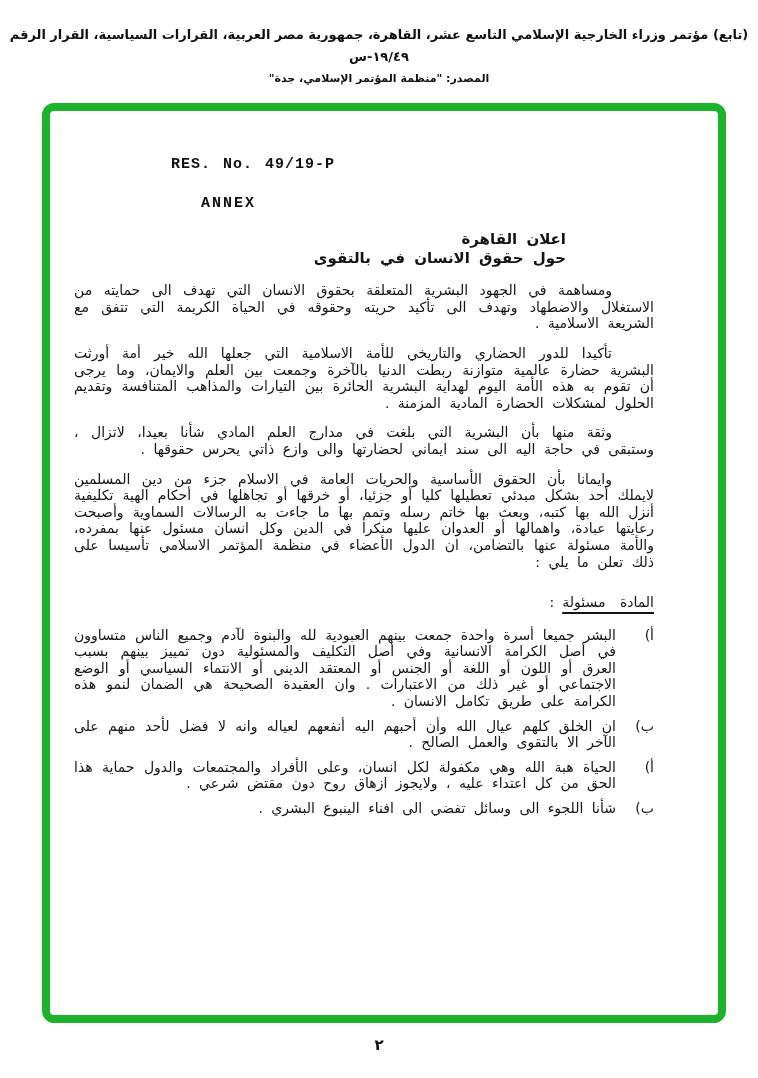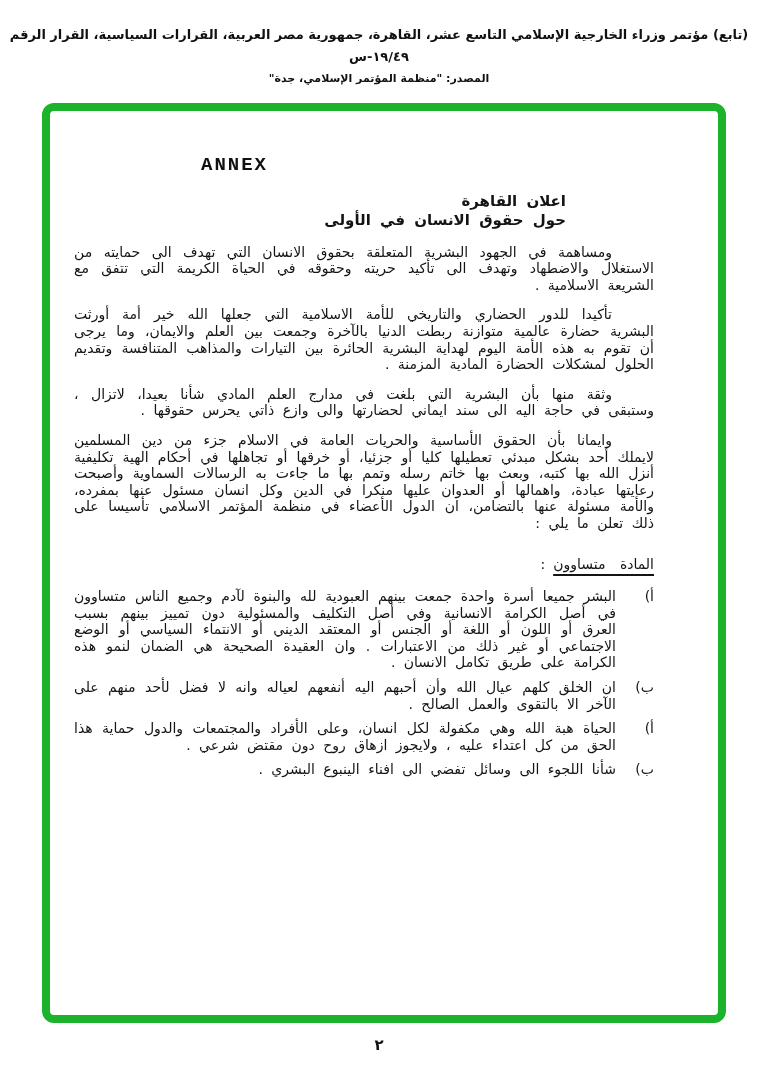--- a/index.html
+++ b/index.html
@@ -22,21 +22,21 @@
     direction: rtl;
     padding: 46px 64px 10px 24px;
     font-size: 14px; line-height: 16.6px;
     letter-spacing: 1.6px; word-spacing: 4px;
     color: #141414;
   }
 
   
   .latin { direction: ltr; text-align: left; font-family: "Liberation Mono", "DejaVu Sans Mono", monospace; letter-spacing: 1px; word-spacing: 2px; color: #111; }
   .res   { font-size: 15px; font-weight: bold; margin: 0 0 22px 0; padding-left: 97px; }
-  .annex { font-size: 19px; font-weight: bold; margin: 0 0 18px 0; padding-left: 127px; letter-spacing: 2px; }
+  .annex { font-size: 15px; font-weight: bold; margin: 0 0 18px 0; padding-left: 127px; letter-spacing: 2px; }
 
   
   .title-block { width: fit-content; margin: 0 88px 14px 0; text-align: right; }
   .title-block div {
     font-size: 15px; font-weight: bold; line-height: 19px;
     text-underline-offset: 4px; text-decoration-thickness: 1.5px;
   }
 
   
   .para { text-align: justify; text-indent: 42px; margin: 0 0 13px 0; }
@@ -62,34 +62,35 @@
 <div class="page">
 
   <div class="doc-header">
     <div class="h1">(تابع) مؤتمر وزراء الخارجية الإسلامي التاسع عشر، القاهرة، جمهورية مصر العربية، القرارات السياسية، القرار الرقم ١٩/٤٩-س</div>
     <div class="h2">المصدر:  "منظمة المؤتمر الإسلامي، جدة"</div>
   </div>
 
   <div class="green-box">
     <div class="content">
 
+      <div class="latin res">RES. No. 49/19-P</div>
       <div class="latin annex">ANNEX</div>
 
       <div class="title-block">
         <div>اعلان القاهرة</div>
-        <div>حول حقوق الانسان في الأولى</div>
+        <div>حول حقوق الانسان في بالتقوى</div>
       </div>
 
       <p class="para">ومساهمة في الجهود البشرية المتعلقة بحقوق الانسان التي تهدف الى حمايته من الاستغلال والاضطهاد وتهدف الى تأكيد حريته وحقوقه في الحياة الكريمة التي تتفق مع الشريعة الاسلامية .</p>
       <p class="para">تأكيدا للدور الحضاري والتاريخي للأمة الاسلامية التي جعلها الله خير أمة أورثت البشرية حضارة عالمية متوازنة ربطت الدنيا بالآخرة وجمعت بين العلم والايمان، وما يرجى أن تقوم به هذه الأمة اليوم لهداية البشرية الحائرة بين التيارات والمذاهب المتنافسة وتقديم الحلول لمشكلات الحضارة المادية المزمنة .</p>
       <p class="para">وثقة منها بأن البشرية التي بلغت في مدارج العلم المادي شأنا بعيدا، لاتزال ، وستبقى في حاجة اليه الى سند ايماني لحضارتها والى وازع ذاتي يحرس حقوقها .</p>
       <p class="para">وايمانا بأن الحقوق الأساسية والحريات العامة في الاسلام جزء من دين المسلمين لايملك أحد بشكل مبدئي تعطيلها كليا أو جزئيا، أو خرقها أو تجاهلها في أحكام الهية تكليفية أنزل الله بها كتبه، وبعث بها خاتم رسله وتمم بها ما جاءت به الرسالات السماوية وأصبحت رعايتها عبادة، واهمالها أو العدوان عليها منكرا في الدين وكل انسان مسئول عنها بمفرده، والأمة مسئولة عنها بالتضامن، ان الدول الأعضاء في منظمة المؤتمر الاسلامي تأسيسا على ذلك تعلن ما يلي :</p>
 
       <div class="article-heading mt-lg">
-        <span class="u">المادة متساوون</span><span class="colon">:</span>
+        <span class="u">المادة مسئولة</span><span class="colon">:</span>
       </div>
 
       <div class="item">
         <span class="marker">أ)</span>
         <p class="item-text">البشر جميعا أسرة واحدة جمعت بينهم العبودية لله والبنوة لآدم وجميع الناس متساوون في أصل الكرامة الانسانية وفي أصل التكليف والمسئولية دون تمييز بينهم بسبب العرق أو اللون أو اللغة أو الجنس أو المعتقد الديني أو الانتماء السياسي أو الوضع الاجتماعي أو غير ذلك من الاعتبارات . وان العقيدة الصحيحة هي الضمان لنمو هذه الكرامة على طريق تكامل الانسان .</p>
       </div>
 
       <div class="item">
         <span class="marker">ب)</span>
         <p class="item-text">ان الخلق كلهم عيال الله وأن أحبهم اليه أنفعهم لعياله وانه لا فضل لأحد منهم على الآخر الا بالتقوى والعمل الصالح .</p>

